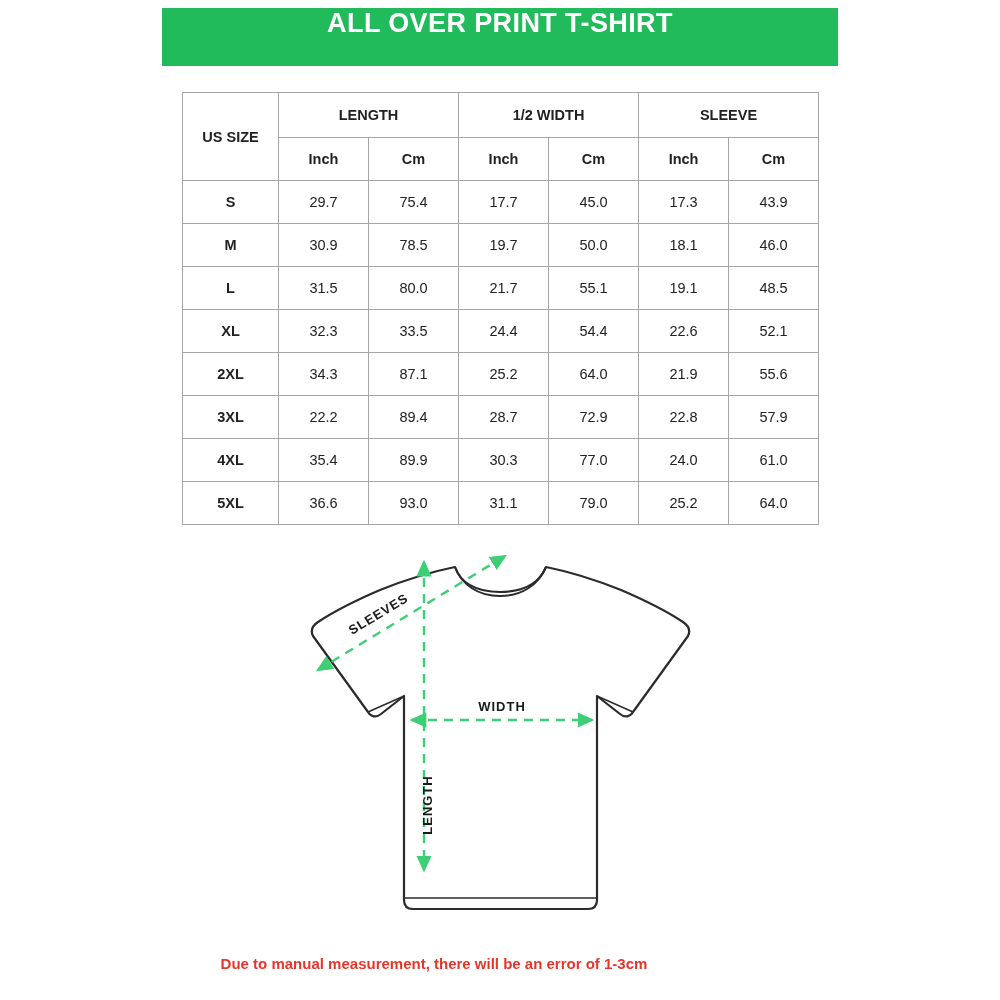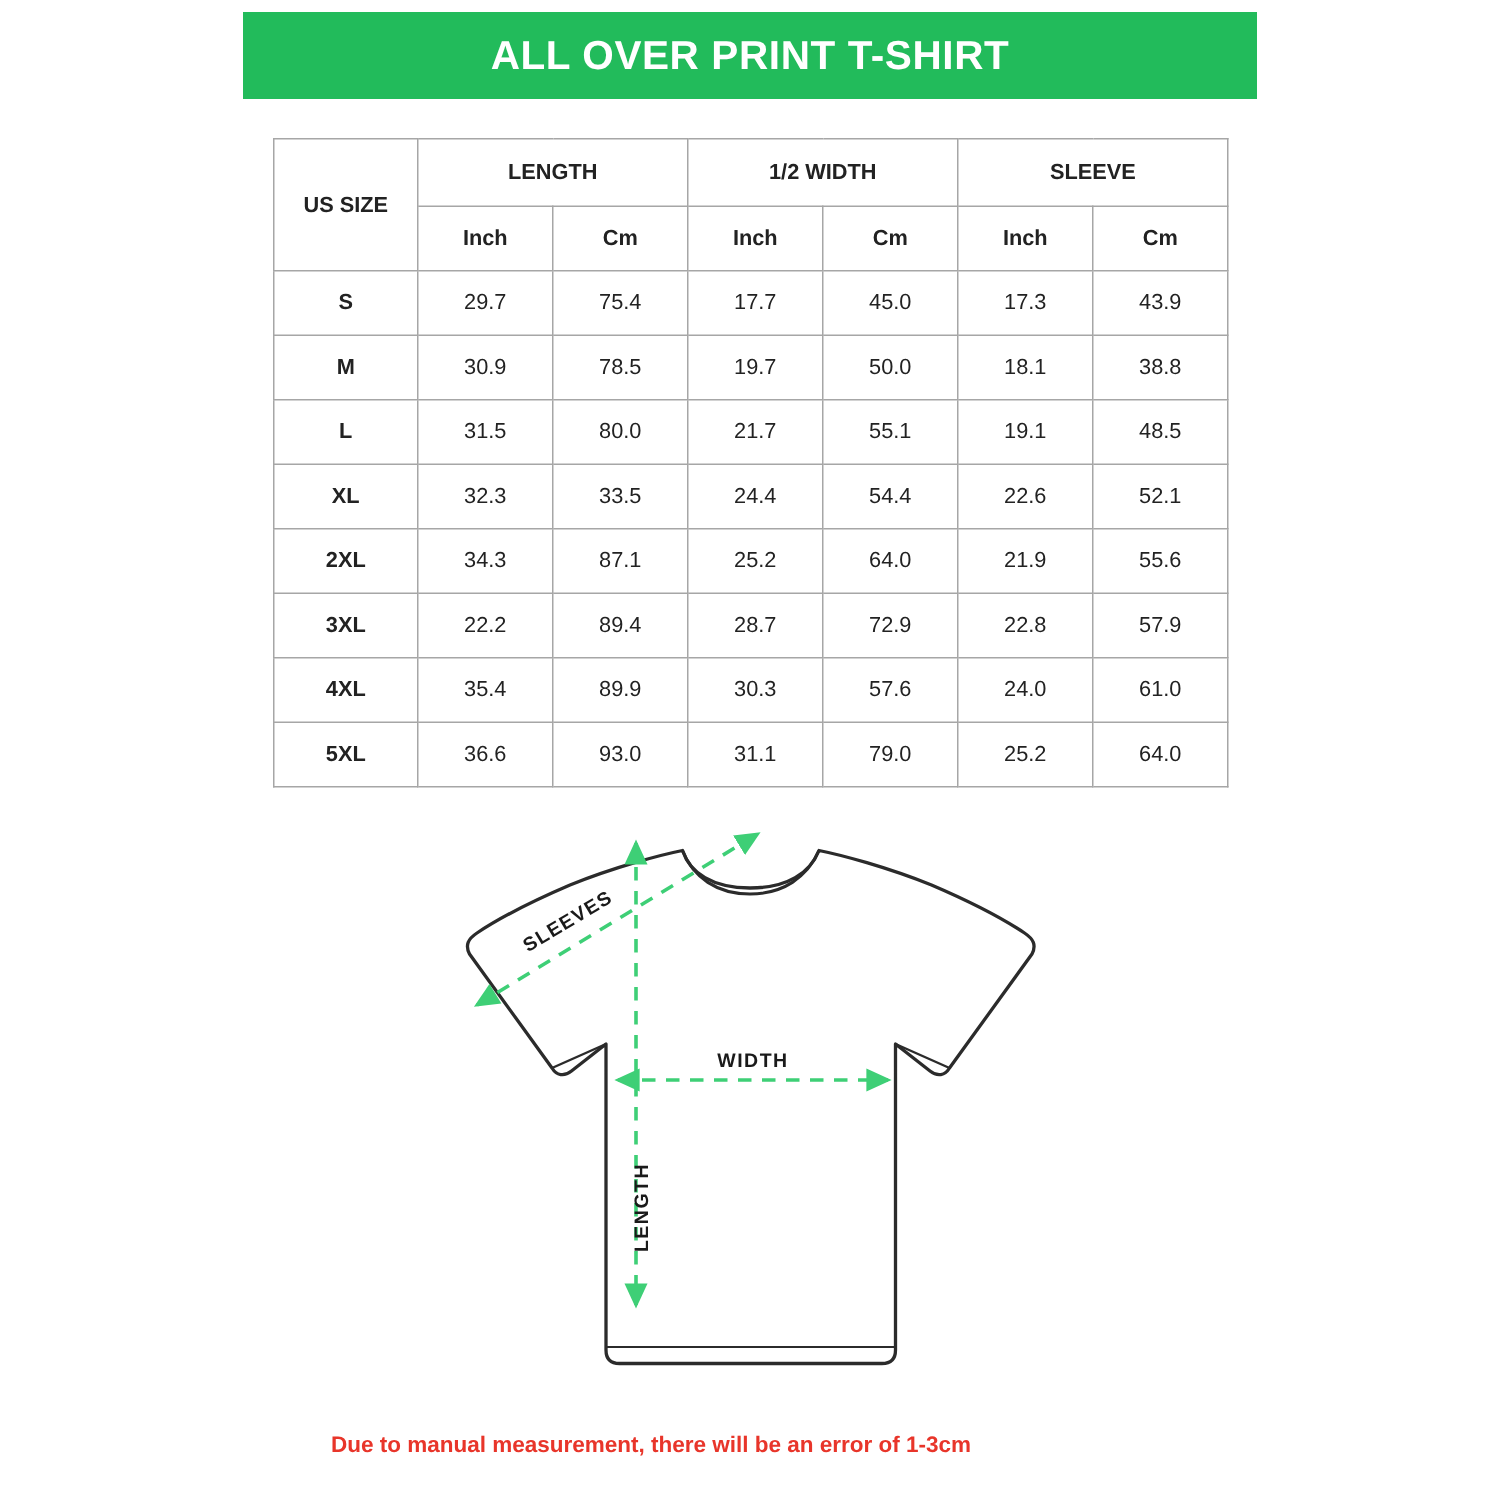--- a/index.html
+++ b/index.html
@@ -18,21 +18,20 @@
 
   
   .banner {
     position: absolute;
     left: 162px;
     top: 8px;
     width: 676px;
     height: 58px;
     background: #22bb5b;
     display: flex;
-    align-items: center;
     justify-content: center;
   }
   .banner-title {
     color: #ffffff;
     font-size: 27px;
     font-weight: bold;
     letter-spacing: 0.4px;
   }
 
   
@@ -138,21 +137,21 @@
         <td>17.3</td>
         <td>43.9</td>
       </tr>
       <tr>
         <td class="sizecell">M</td>
         <td>30.9</td>
         <td>78.5</td>
         <td>19.7</td>
         <td>50.0</td>
         <td>18.1</td>
-        <td>38.8</td>
+        <td>46.0</td>
       </tr>
       <tr>
         <td class="sizecell">L</td>
         <td>31.5</td>
         <td>80.0</td>
         <td>21.7</td>
         <td>55.1</td>
         <td>19.1</td>
         <td>48.5</td>
       </tr>
@@ -181,21 +180,21 @@
         <td>28.7</td>
         <td>72.9</td>
         <td>22.8</td>
         <td>57.9</td>
       </tr>
       <tr>
         <td class="sizecell">4XL</td>
         <td>35.4</td>
         <td>89.9</td>
         <td>30.3</td>
-        <td>57.6</td>
+        <td>77.0</td>
         <td>24.0</td>
         <td>61.0</td>
       </tr>
       <tr>
         <td class="sizecell">5XL</td>
         <td>36.6</td>
         <td>93.0</td>
         <td>31.1</td>
         <td>79.0</td>
         <td>25.2</td>

